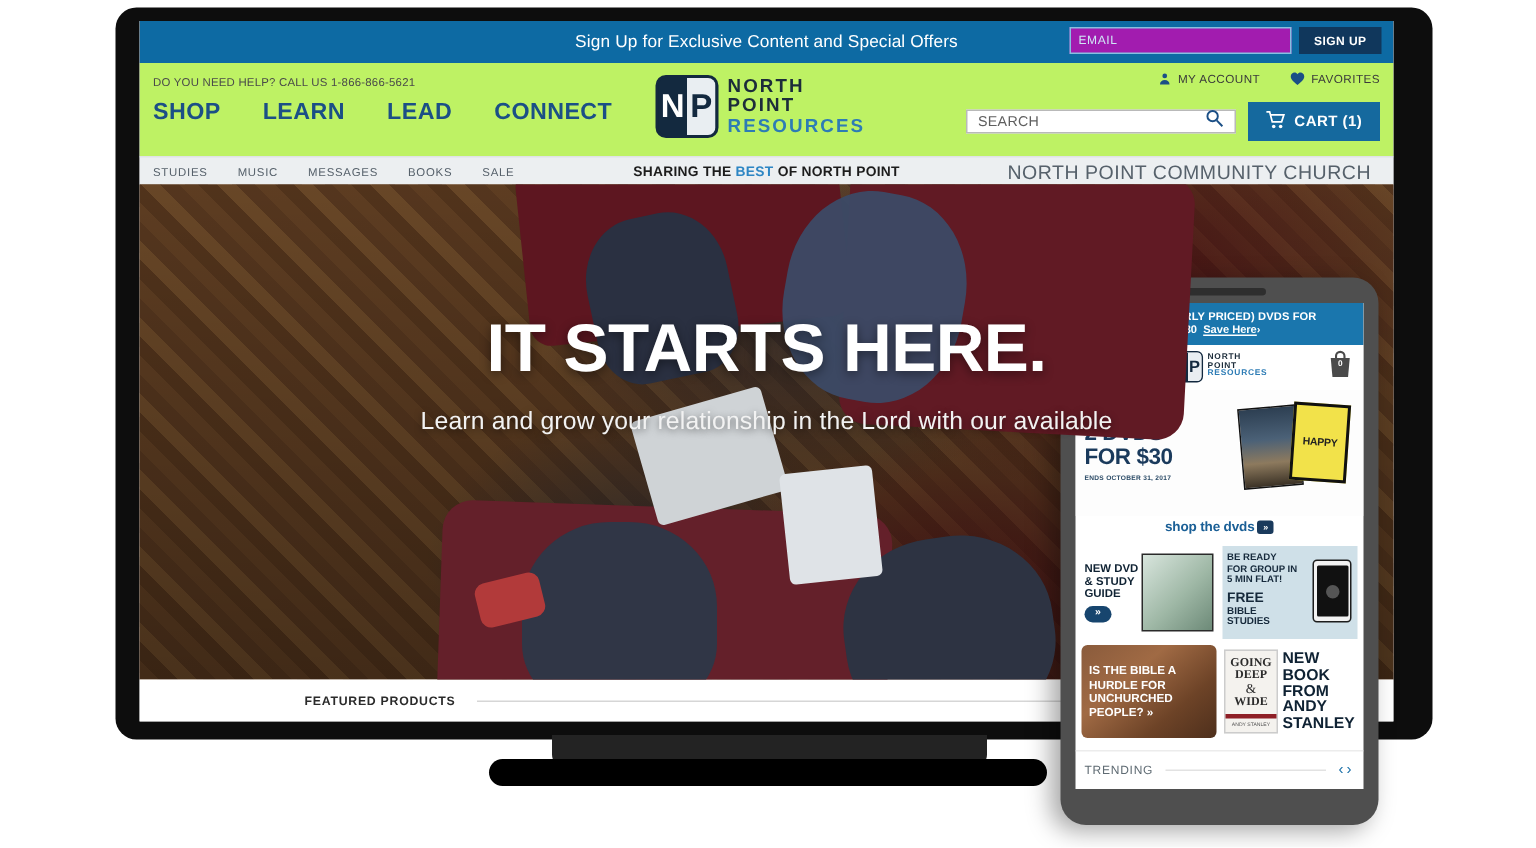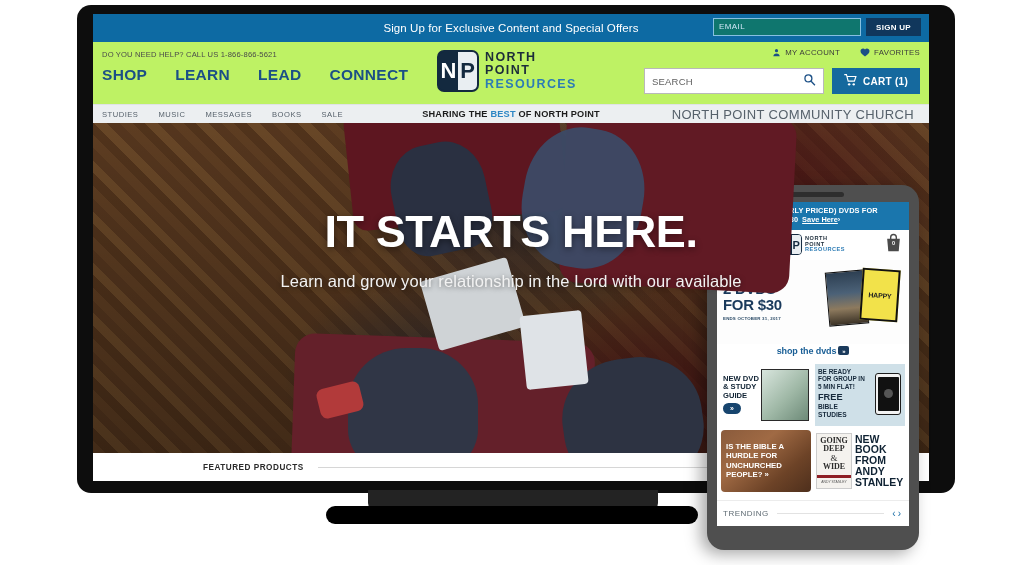--- a/index.html
+++ b/index.html
@@ -47,21 +47,21 @@
   }
   .promo-text {
     color: #ffffff; font-size: 11.5px; letter-spacing: .1px;
   }
   .promo-form {
     position: absolute; right: 8px; top: 4px;
     display: flex; align-items: center; gap: 5px;
   }
   .email-input {
     width: 148px; height: 18px;
-    background: #0f766e;
+    background: #a21caf;
     border: 1px solid #86c0e0;
     color: #cfe6f5;
     font-size: 8px; letter-spacing: .4px;
     padding: 0 5px; line-height: 16px;
     font-family: "Liberation Sans", sans-serif;
   }
   .signup-btn {
     width: 55px; height: 18px;
     background: #10375c; color: #fff;
     font-size: 8px; font-weight: bold; letter-spacing: .3px;
@@ -123,21 +123,21 @@
     display: flex; align-items: center; gap: 4px;
     font-size: 7.8px; color: #3b3b3b; letter-spacing: .3px; cursor:pointer;
   }
   .acct-item svg { display:block; }
 
   .search-row {
     position: absolute; right: 9px; top: 26px;
     display: flex; align-items: center; gap: 8px;
   }
   .search-box {
-    width: 180px; height: 26px;
+    width: 180px; height: 16px;
     border: 1px solid #b9b9b9; background: #fff;
     display: flex; align-items: center; padding: 0 7px;
   }
   .search-box .ph {
     flex:1; font-size: 9.5px; color: #5f5f5f; letter-spacing:.2px;
   }
   .cart-btn {
     width: 88px; height: 26px; background: #15699e;
     display:flex; align-items:center; justify-content:center; gap:6px;
     color:#fff; font-size: 10px; font-weight: bold; letter-spacing:.3px;

